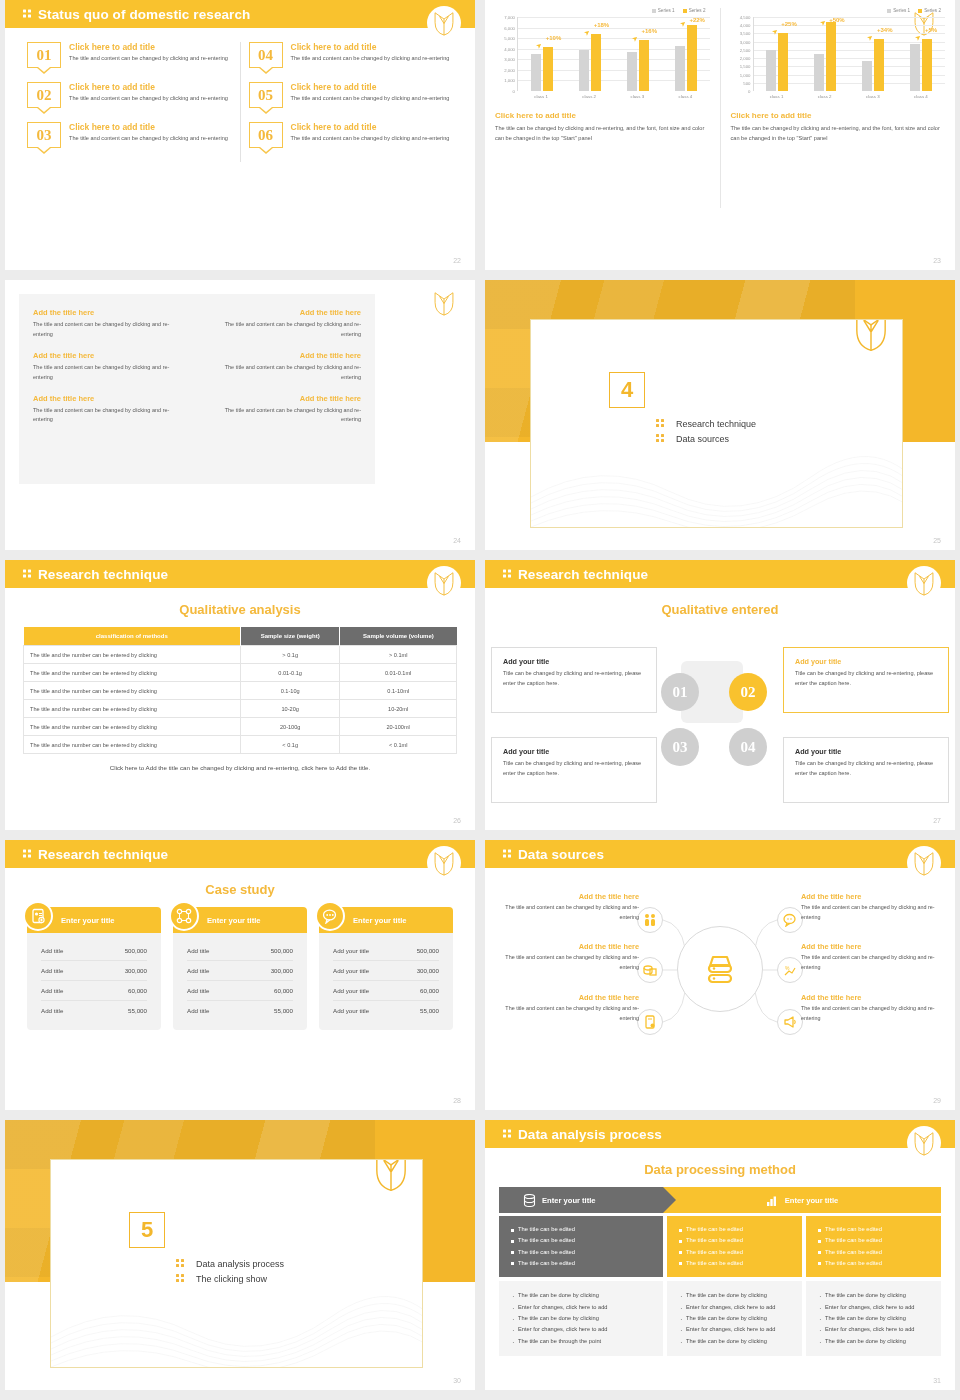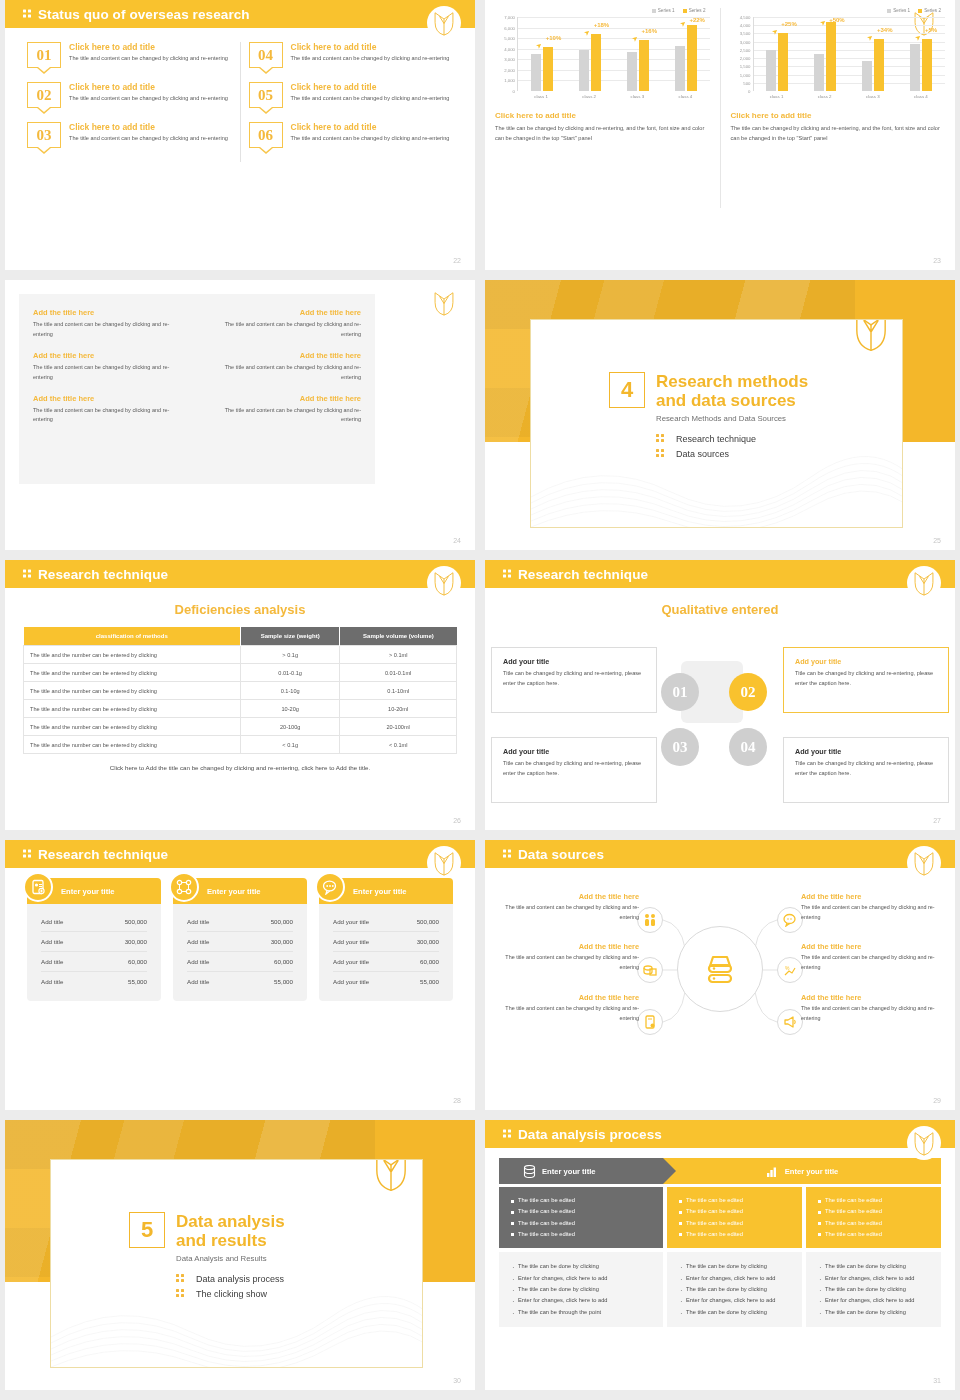--- a/index.html
+++ b/index.html
@@ -181,21 +181,21 @@
   .proc-bot li::before{content:"·";position:absolute;left:1px;top:-1px;color:#888;font-size:8px;}
 </style>
 </head>
 <body>
 
 <div class="deck">
 
   <div class="cell">
   <div class="slide">
     <div class="hdr">
-      <div class="ttl"><span class="dots"><i></i><i></i><i></i><i></i></span><span>Status quo of overseas research</span></div>
+      <div class="ttl"><span class="dots"><i></i><i></i><i></i><i></i></span><span>Status quo of domestic research</span></div>
     </div>
     <div class="logo">
       <svg viewBox="0 0 24 28">
             <path d="M2 2 L12 9 L22 2 L22 13 Q22 24 12 27 Q2 24 2 13 Z" fill="none" stroke="#f3b72c" stroke-width="1"></path>
             <path d="M12 9 L12 27 M7 6 L12 14 M17 6 L12 14" fill="none" stroke="#f3b72c" stroke-width="1"></path>
           </svg>
     </div>
     <div class="num-grid">
       <div class="num-col">
         <div class="num-item">
@@ -447,27 +447,20 @@
       </svg>
       <div class="sec-logo">
         <svg viewBox="0 0 24 28" width="34" height="40">
               <path d="M2 2 L12 9 L22 2 L22 13 Q22 24 12 27 Q2 24 2 13 Z" fill="none" stroke="#f3b72c" stroke-width="1"></path>
               <path d="M12 9 L12 27 M7 6 L12 14 M17 6 L12 14" fill="none" stroke="#f3b72c" stroke-width="1"></path>
             </svg>
       </div>
       <div class="sec-inner">
         <div class="sec-row">
           <div class="sec-num">4</div>
-          <div>
-            <div class="sec-h1">
-              <div>Research methods</div>
-              <div>and data sources</div>
-            </div>
-            <div class="sec-h2">Research Methods and Data Sources</div>
-          </div>
         </div>
         <div class="sec-list">
           <div class="sec-li">
                 <span class="dots dots-y">
                   <i></i>
                   <i></i>
                   <i></i>
                   <i></i>
                 </span>
                 <span>Research technique</span>
@@ -492,21 +485,21 @@
   <div class="slide">
     <div class="hdr">
       <div class="ttl"><span class="dots"><i></i><i></i><i></i><i></i></span><span>Research technique</span></div>
     </div>
     <div class="logo">
       <svg viewBox="0 0 24 28">
             <path d="M2 2 L12 9 L22 2 L22 13 Q22 24 12 27 Q2 24 2 13 Z" fill="none" stroke="#f3b72c" stroke-width="1"></path>
             <path d="M12 9 L12 27 M7 6 L12 14 M17 6 L12 14" fill="none" stroke="#f3b72c" stroke-width="1"></path>
           </svg>
     </div>
-    <div class="subttl">Deficiencies analysis</div>
+    <div class="subttl">Qualitative analysis</div>
     <table class="tbl">
       <thead>
             <tr>
         <th class="k">classification of methods</th>
         <th class="d">Sample size (weight)</th>
         <th class="d">Sample volume (volume)</th>
       </tr>
           </thead>
       <tbody id="tbl26">
             <tr>
@@ -589,20 +582,21 @@
   <div class="slide">
     <div class="hdr">
       <div class="ttl"><span class="dots"><i></i><i></i><i></i><i></i></span><span>Research technique</span></div>
     </div>
     <div class="logo">
       <svg viewBox="0 0 24 28">
             <path d="M2 2 L12 9 L22 2 L22 13 Q22 24 12 27 Q2 24 2 13 Z" fill="none" stroke="#f3b72c" stroke-width="1"></path>
             <path d="M12 9 L12 27 M7 6 L12 14 M17 6 L12 14" fill="none" stroke="#f3b72c" stroke-width="1"></path>
           </svg>
     </div>
+    <div class="subttl">Case study</div>
     <div class="cases" id="cases28">
           <div class="case">
             <div class="case-hd">
               <div class="case-ic">
                 <svg width="16" height="16" viewBox="0 0 16 16">
                   <rect x="3" y="1.5" width="10" height="13" rx="1.4" fill="none" stroke="#fff" stroke-width="1.3"></rect>
                   <circle cx="6.5" cy="6" r="1.6" fill="#fff"></circle>
                   <rect x="9" y="5" width="3" height="1" fill="#fff"></rect>
                   <rect x="9" y="7" width="3" height="1" fill="#fff"></rect>
                   <circle cx="11.5" cy="12" r="2.6" fill="#f9c22e" stroke="#fff" stroke-width="1.1"></circle>
@@ -823,27 +817,20 @@
       </svg>
       <div class="sec-logo">
         <svg viewBox="0 0 24 28" width="34" height="40">
               <path d="M2 2 L12 9 L22 2 L22 13 Q22 24 12 27 Q2 24 2 13 Z" fill="none" stroke="#f3b72c" stroke-width="1"></path>
               <path d="M12 9 L12 27 M7 6 L12 14 M17 6 L12 14" fill="none" stroke="#f3b72c" stroke-width="1"></path>
             </svg>
       </div>
       <div class="sec-inner">
         <div class="sec-row">
           <div class="sec-num">5</div>
-          <div>
-            <div class="sec-h1">
-              <div>Data analysis</div>
-              <div>and results</div>
-            </div>
-            <div class="sec-h2">Data Analysis and Results</div>
-          </div>
         </div>
         <div class="sec-list">
           <div class="sec-li">
                 <span class="dots dots-y">
                   <i></i>
                   <i></i>
                   <i></i>
                   <i></i>
                 </span>
                 <span>Data analysis process</span>
@@ -868,20 +855,21 @@
   <div class="slide">
     <div class="hdr">
       <div class="ttl"><span class="dots"><i></i><i></i><i></i><i></i></span><span>Data analysis process</span></div>
     </div>
     <div class="logo">
       <svg viewBox="0 0 24 28">
             <path d="M2 2 L12 9 L22 2 L22 13 Q22 24 12 27 Q2 24 2 13 Z" fill="none" stroke="#f3b72c" stroke-width="1"></path>
             <path d="M12 9 L12 27 M7 6 L12 14 M17 6 L12 14" fill="none" stroke="#f3b72c" stroke-width="1"></path>
           </svg>
     </div>
+    <div class="subttl">Data processing method</div>
     <div class="proc">
       <div class="proc-hd">
         <div class="g">
           <svg width="13" height="13" viewBox="0 0 13 13">
                 <ellipse cx="6.5" cy="2.5" rx="5" ry="2" fill="none" stroke="#fff" stroke-width="1.1"></ellipse>
                 <path d="M1.5 2.5 v8 a5 2 0 0 0 10 0 v-8" fill="none" stroke="#fff" stroke-width="1.1"></path>
                 <path d="M1.5 6.5 a5 2 0 0 0 10 0" fill="none" stroke="#fff" stroke-width="1.1"></path>
               </svg>
           <span>Enter your title</span>
         </div>

